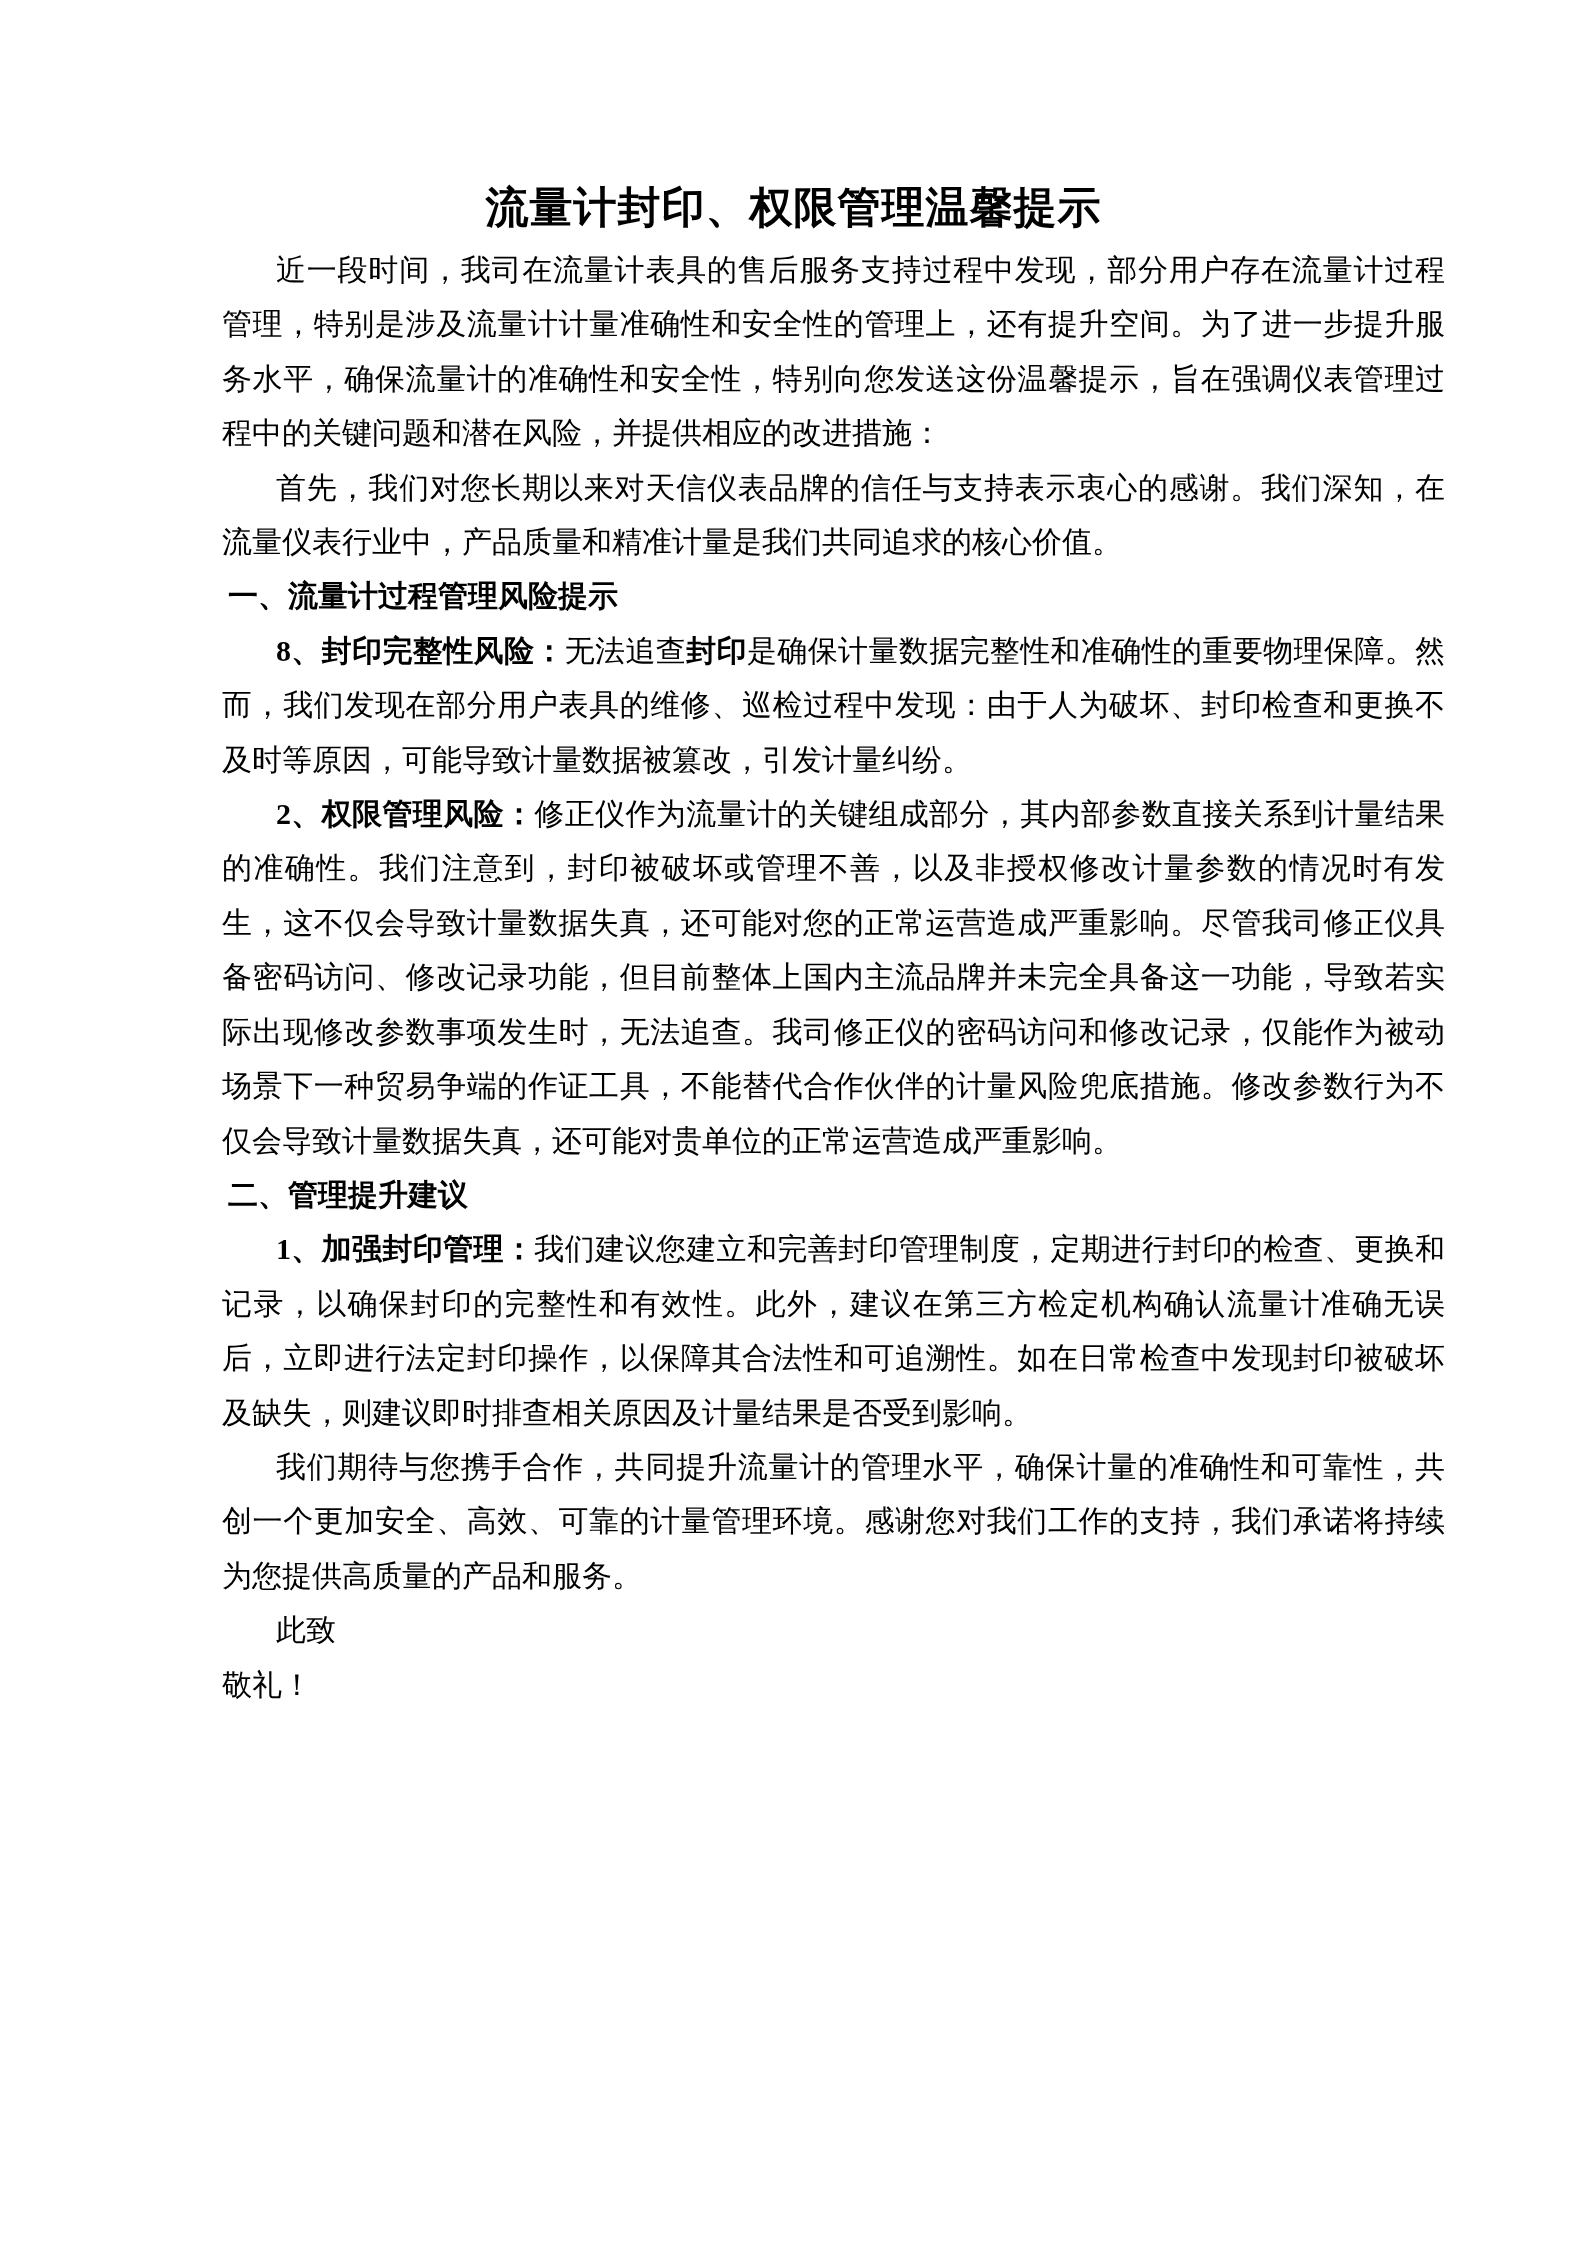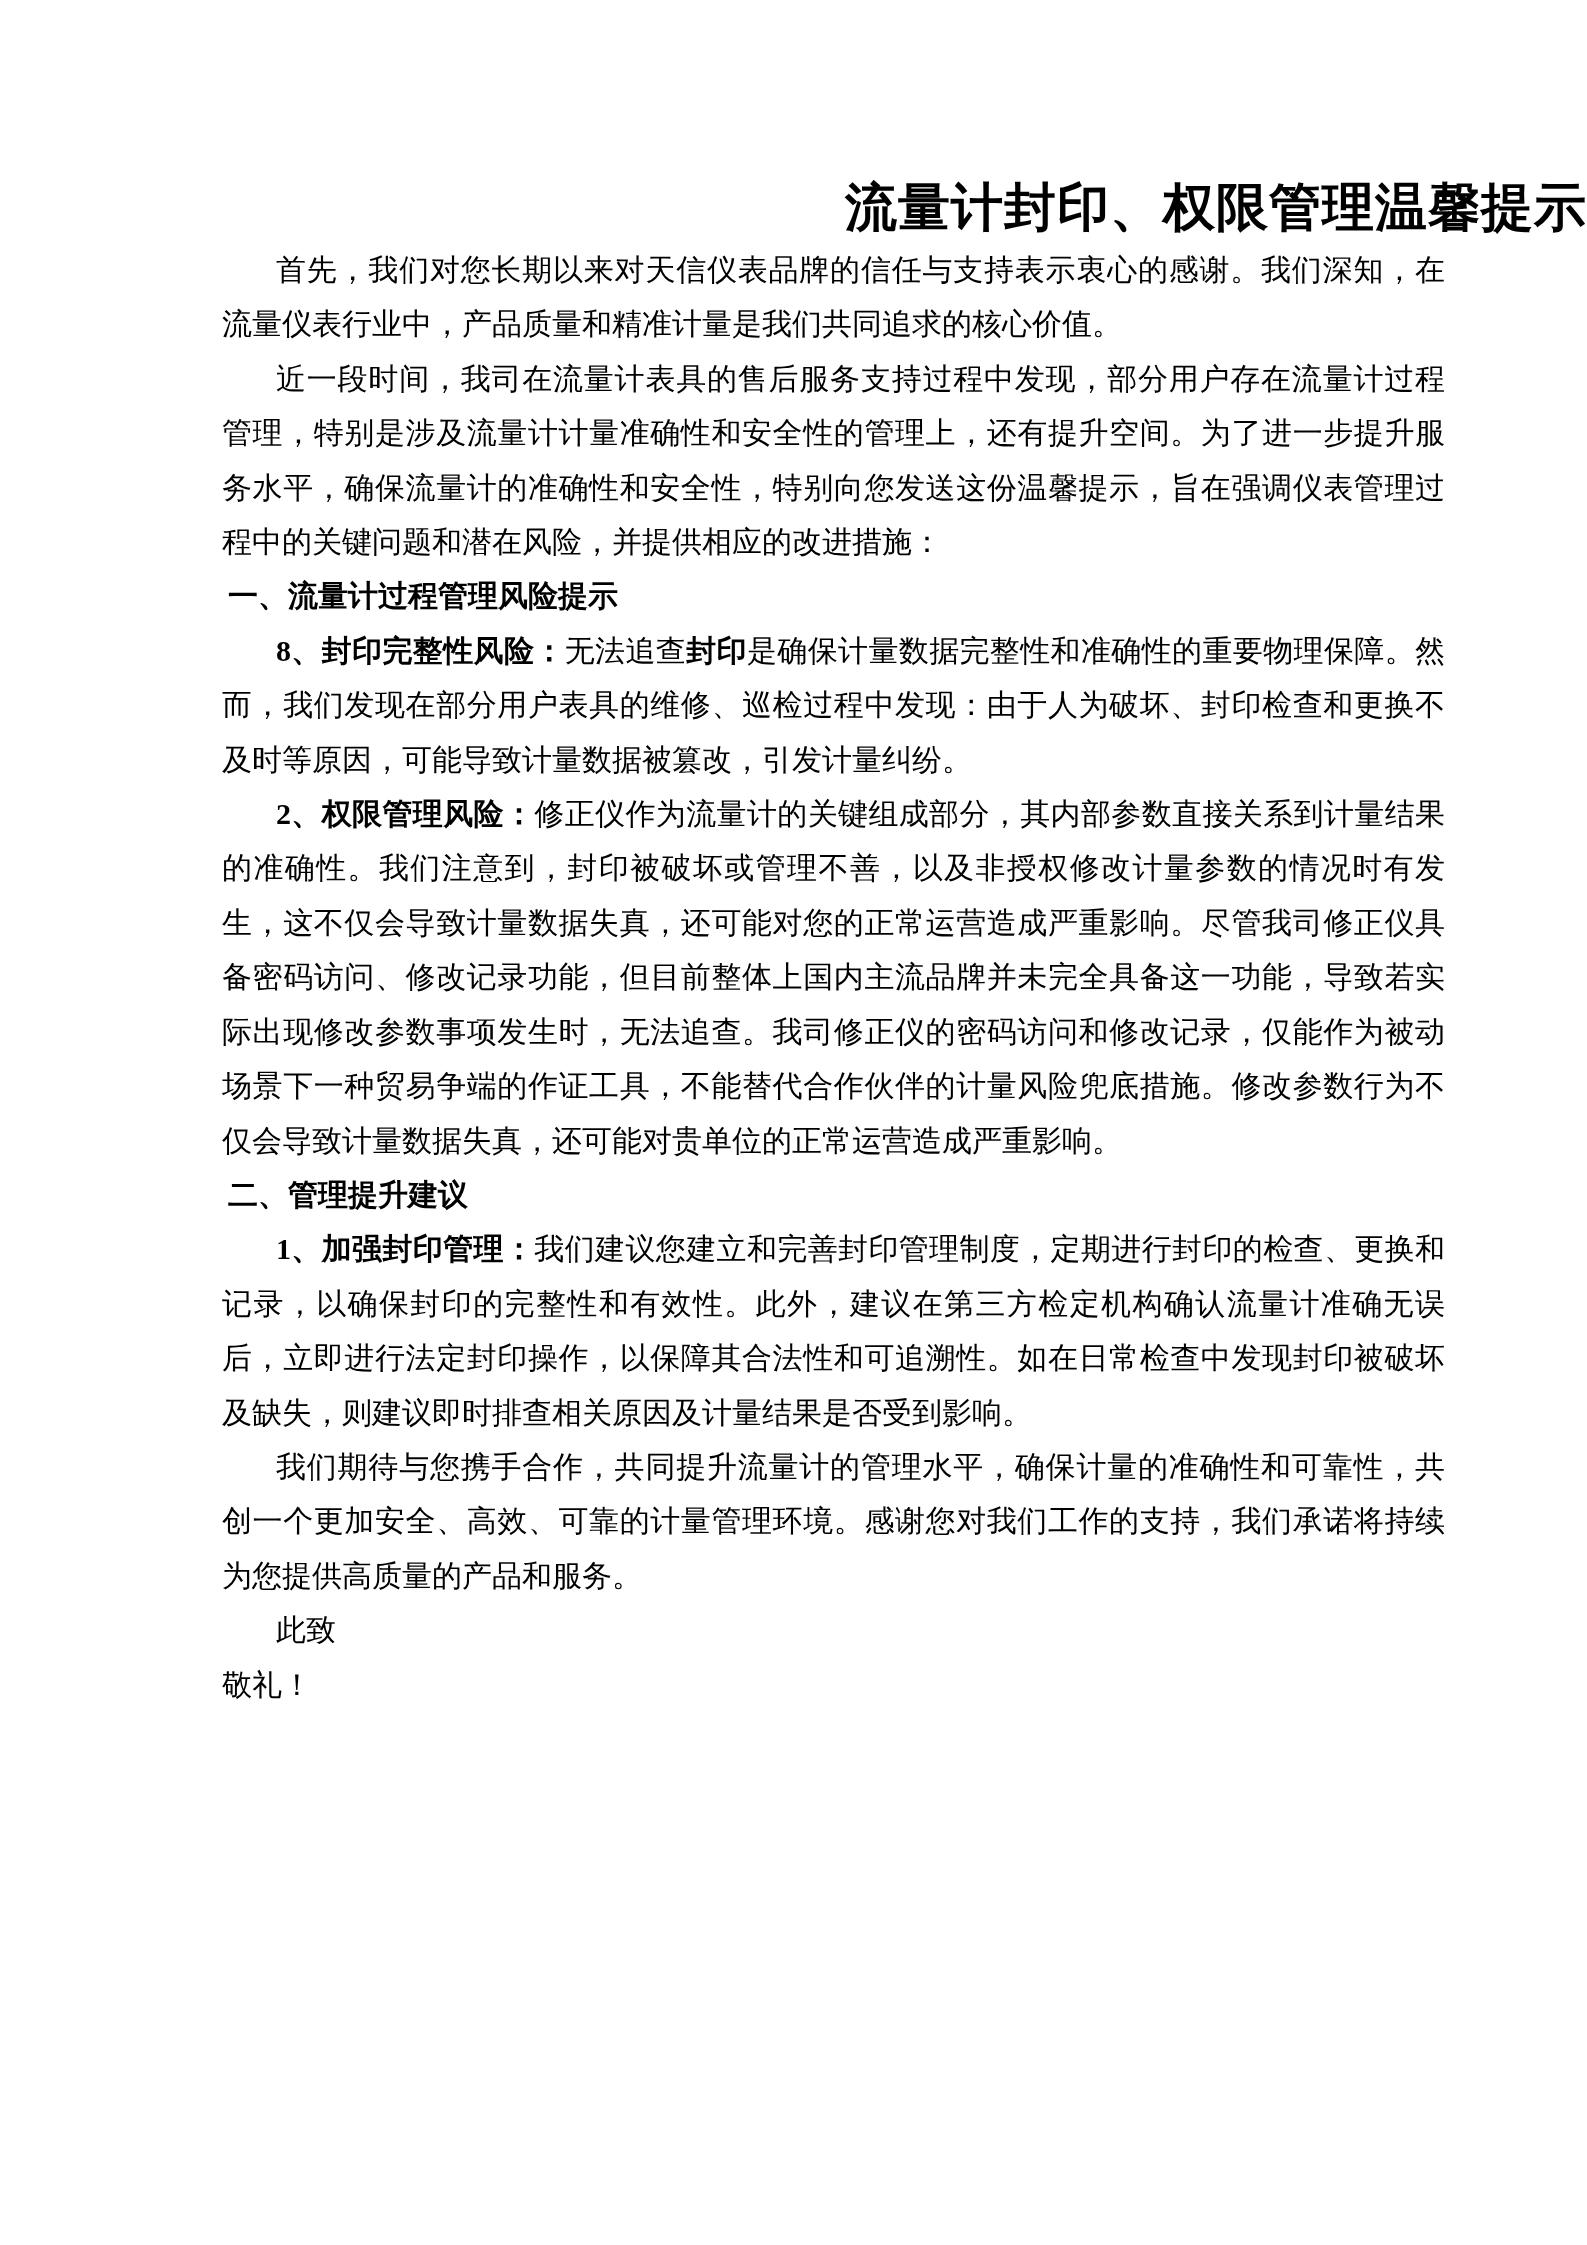--- a/index.html
+++ b/index.html
@@ -14,22 +14,22 @@
     background: #ffffff;
     color: #000000;
     font-family: "Liberation Serif", "DejaVu Serif", serif;
     overflow: hidden;
   }
   .doc-title {
     position: absolute;
     top: 180px;
     left: 0;
     width: 100%;
-    text-align: right;
-    font-size: 52px;
+    text-align: center;
+    font-size: 43px;
     font-weight: bold;
     line-height: 56px;
     letter-spacing: 1px;
   }
   .doc-body {
     position: absolute;
     top: 243px;
     left: 222px;
     width: 1223px;
     font-size: 30px;
@@ -51,22 +51,22 @@
     font-family: "Liberation Mono", "DejaVu Sans Mono", monospace;
     font-size: 27px;
   }
 </style>
 </head>
 <body>
 
 <div class="page">
   <div class="doc-title">流量计封印、权限管理温馨提示</div>
   <div class="doc-body">
+      <p class="body"><span>近一段时间，我司在流量计表具的售后服务支持过程中发现，部分用户存在流量计过程管理，特别是涉及流量计计量准确性和安全性的管理上，还有提升空间。为了进一步提升服务水平，确保流量计的准确性和安全性，特别向您发送这份温馨提示，旨在强调仪表管理过程中的关键问题和潜在风险，并提供相应的改进措施：</span></p>
       <p class="body"><span>首先，我们对您长期以来对天信仪表品牌的信任与支持表示衷心的感谢。我们深知，在流量仪表行业中，产品质量和精准计量是我们共同追求的核心价值。</span></p>
-      <p class="body"><span>近一段时间，我司在流量计表具的售后服务支持过程中发现，部分用户存在流量计过程管理，特别是涉及流量计计量准确性和安全性的管理上，还有提升空间。为了进一步提升服务水平，确保流量计的准确性和安全性，特别向您发送这份温馨提示，旨在强调仪表管理过程中的关键问题和潜在风险，并提供相应的改进措施：</span></p>
       <p class="heading"><span class="b">一、流量计过程管理风险提示</span></p>
       <p class="body"><span class="b">8、封印完整性风险：</span><span>无法追查</span><span class="b">封印</span><span>是确保计量数据完整性和准确性的重要物理保障。然而，我们发现在部分用户表具的维修、巡检过程中发现：由于人为破坏、封印检查和更换不及时等原因，可能导致计量数据被篡改，引发计量纠纷。</span></p>
       <p class="body"><span class="b">2、权限管理风险：</span><span>修正仪作为流量计的关键组成部分，其内部参数直接关系到计量结果的准确性。我们注意到，封印被破坏或管理不善，以及非授权修改计量参数的情况时有发生，这不仅会导致计量数据失真，还可能对您的正常运营造成严重影响。尽管我司修正仪具备密码访问、修改记录功能，但目前整体上国内主流品牌并未完全具备这一功能，导致若实际出现修改参数事项发生时，无法追查。我司修正仪的密码访问和修改记录，仅能作为被动场景下一种贸易争端的作证工具，不能替代合作伙伴的计量风险兜底措施。修改参数行为不仅会导致计量数据失真，还可能对贵单位的正常运营造成严重影响。</span></p>
       <p class="heading"><span class="b">二、管理提升建议</span></p>
       <p class="body"><span class="b">1、加强封印管理：</span><span>我们建议您建立和完善封印管理制度，定期进行封印的检查、更换和记录，以确保封印的完整性和有效性。此外，建议在第三方检定机构确认流量计准确无误后，立即进行法定封印操作，以保障其合法性和可追溯性。如在日常检查中发现封印被破坏及缺失，则建议即时排查相关原因及计量结果是否受到影响。</span></p>
       <p class="body"><span>我们期待与您携手合作，共同提升流量计的管理水平，确保计量的准确性和可靠性，共创一个更加安全、高效、可靠的计量管理环境。感谢您对我们工作的支持，我们承诺将持续为您提供高质量的产品和服务。</span></p>
       <p class="closing-indent"><span>此致</span></p>
       <p class="closing"><span>敬礼！</span></p>
     </div>
 </div>

